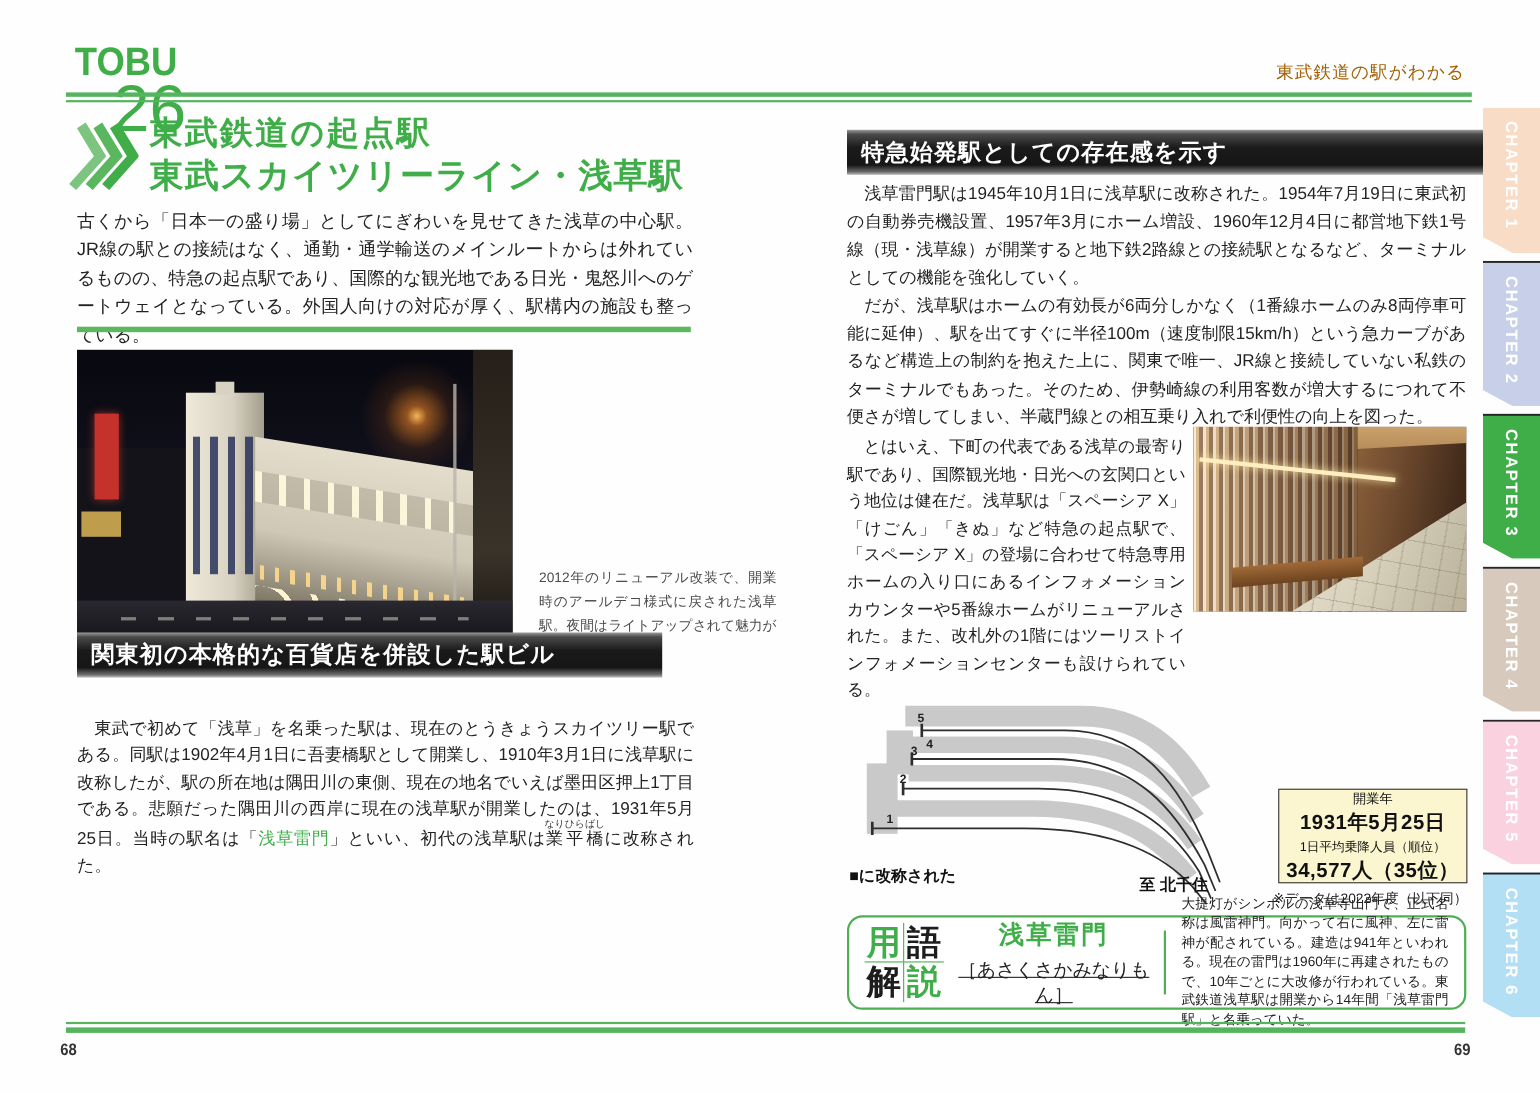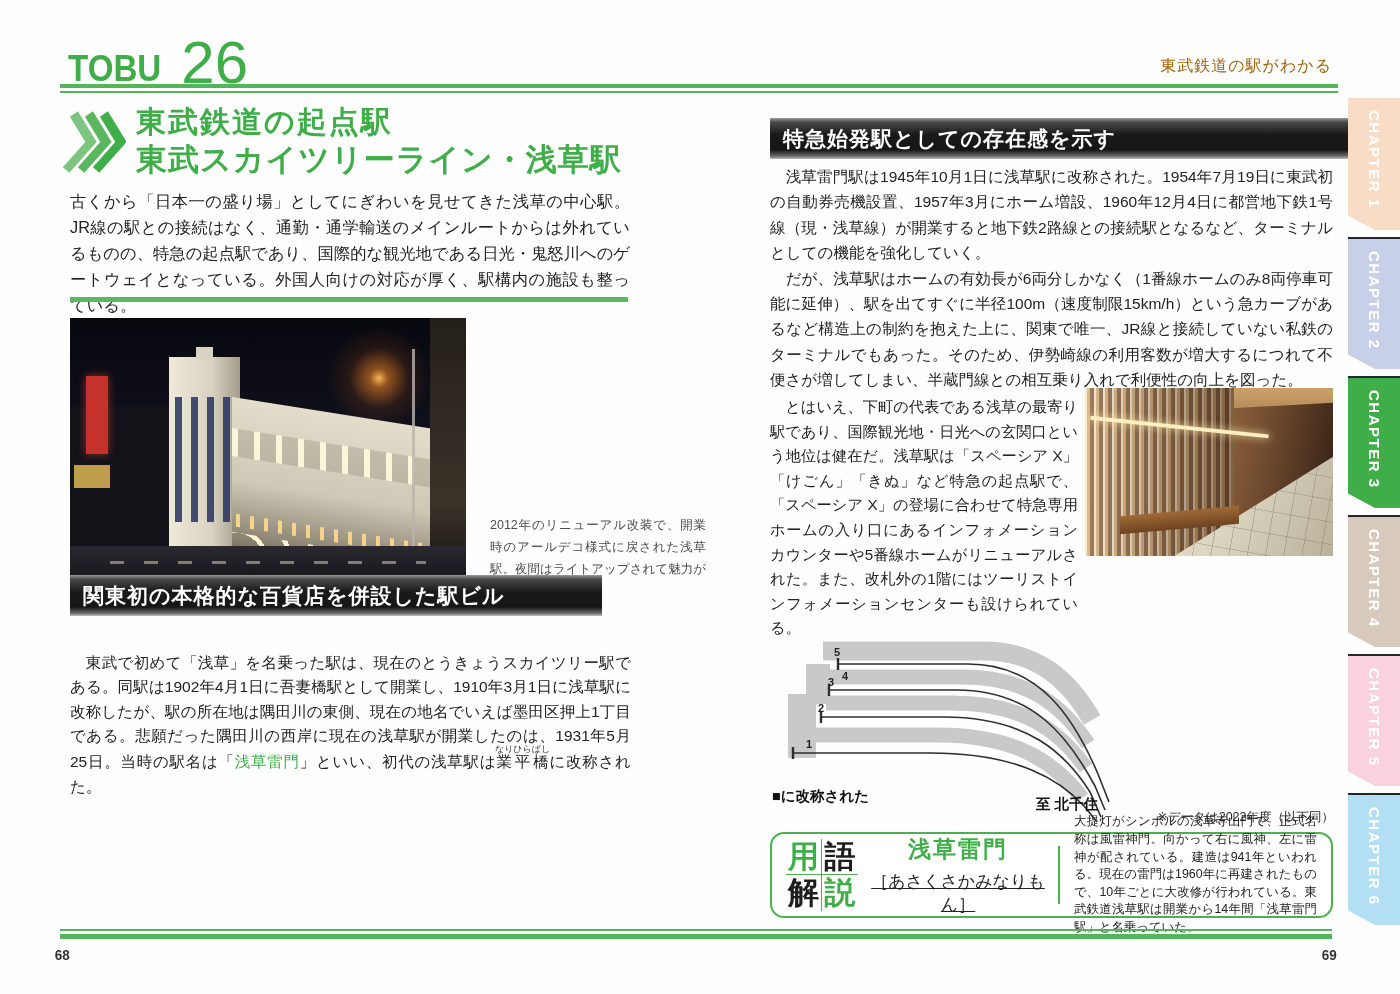--- a/index.html
+++ b/index.html
@@ -1,20 +1,20 @@
 <!DOCTYPE html>
 <html lang="ja"><head>
 <meta charset="utf-8">
 <style>
   * { margin:0; padding:0; box-sizing:border-box; }
   body { background:#ffffff; font-family:"Liberation Sans","DejaVu Sans",sans-serif; }
   .page { position:relative; width:1400px; height:994px; background:#fefefe; overflow:hidden; }
 
   
-  .brand-row { position:absolute; left:68px; top:38px; display:flex; align-items:flex-end; }
+  .brand-row { position:absolute; left:68px; top:38px; display:flex; align-items:flex-end;flex-direction:column; }
   .brand { font-size:36px; font-weight:bold; color:#3fae49; letter-spacing:0px; line-height:1; transform:scaleX(.92); transform-origin:left bottom; }
   .brand-number { font-size:60px; font-weight:normal; color:#3fae49; line-height:.82; margin-left:12px; }
   .page-theme { position:absolute; right:68px; top:56px; font-size:16px; color:#a16207; letter-spacing:1px; }
   .top-rule { position:absolute; left:60px; top:84px; width:1278px; }
   .top-rule .thick { height:4px; background:#55b45e; }
   .top-rule .thin  { height:2px; background:#55b45e; margin-top:3px; }
 
   
   .title-chevrons { position:absolute; left:66px; top:110px; }
   .main-title { position:absolute; left:136px; top:104px; color:#3fae49; font-weight:bold; line-height:1.22; }
@@ -211,20 +211,26 @@
 
     <text x="66" y="20" font-size="11" font-weight="bold" fill="#222">5</text>
     <text x="74" y="44" font-size="11" font-weight="bold" fill="#222">4</text>
     <text x="60" y="50" font-size="11" font-weight="bold" fill="#222">3</text>
     <text x="50" y="76" font-size="11" font-weight="bold" fill="#222">2</text>
     <text x="38" y="112" font-size="11" font-weight="bold" fill="#222">1</text>
   </svg>
   <div class="diagram-caption">■に改称された</div>
   <div class="diagram-direction">至 北千住</div>
 
+  <div class="info-box">
+    <div class="lbl">開業年</div>
+    <div class="val">1931年5月25日</div>
+    <div class="lbl2">1日平均乗降人員（順位）</div>
+    <div class="val">34,577人（35位）</div>
+  </div>
   <div class="data-note">※データは2022年度（以下同）</div>
 
   <div class="glossary">
     <div class="glossary-logo">
       <span>用</span>
       <span>語</span>
       <span>解</span>
       <span>説</span>
     </div>
     <div class="glossary-term-wrap">

